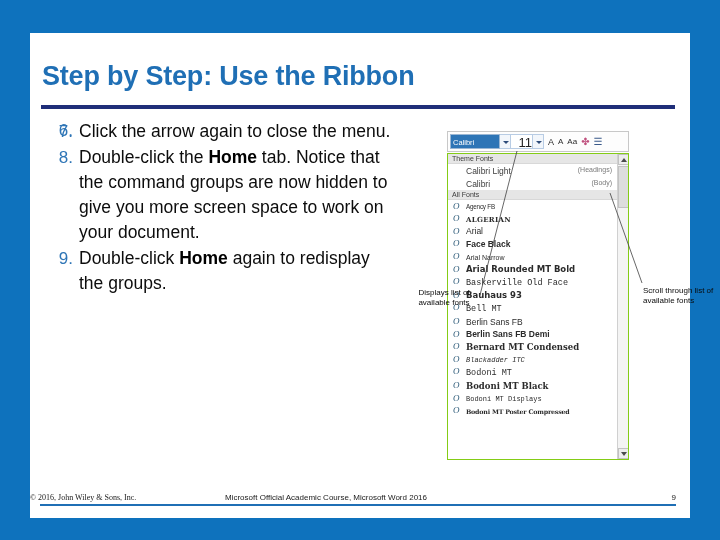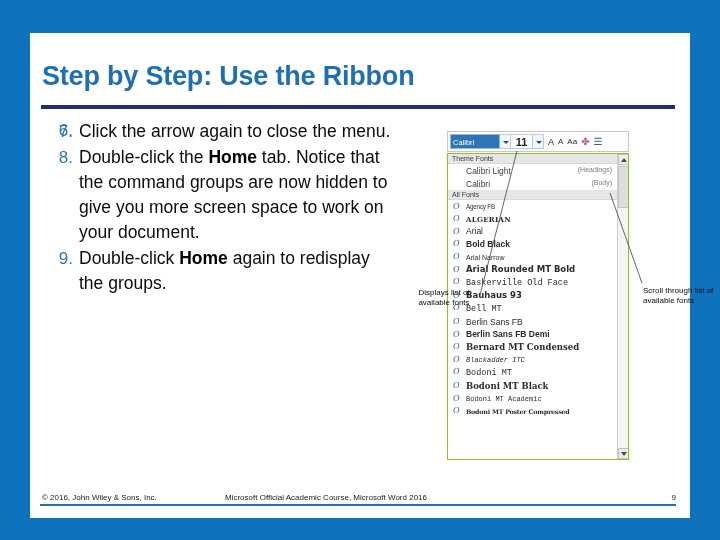--- a/index.html
+++ b/index.html
@@ -105,25 +105,24 @@
     left: 3px; top: 6px;
     border-left: 3px solid transparent;
     border-right: 3px solid transparent;
     border-top: 3px solid #2E4C7A;
   }
   #font-size-box {
     width: 22px; height: 15px;
     background: #FFFFFF;
     border: 1px solid #B8CCE4;
     border-left: none;
-    font-size: 11px;
+    font-size: 13px;
     line-height: 15px;
-    text-align: center;
+    text-align: right;
     color: #222;
-    font-weight: bold;
   }
   .tb-icon {
     font-size: 8px;
     color: #2A2A2A;
     margin-left: 4px;
     white-space: nowrap;
   }
   .tb-icon.sup { font-size: 9px; }
   .tb-icon.pink { color: #C0507E; font-size: 10px; }
   .tb-icon.list { color: #3A5A8A; font-size: 10px; }
@@ -239,21 +238,21 @@
     left: 10px; bottom: 12px;
     width: 636px; height: 2px;
     background: #1F6FB5;
   }
   .footer-text {
     position: absolute;
     bottom: 16px;
     font-size: 8px;
     color: #1A1A1A;
   }
-  #footer-copyright { left: 12px; }
+  #footer-copyright { left: 0; font-family: Liberation Serif, serif; }
   #footer-course { left: 195px; margin-top: 22px; }
   #footer-page { right: 14px; }
 </style>
 </head>
 <body>
 
 <div id="slide">
 
   <div id="title">Step by Step: Use the Ribbon</div>
   <div id="title-rule"></div>
@@ -300,33 +299,33 @@
       <div class="fd-theme">
         <span>Calibri</span>
         <span class="tag">(Body)</span>
       </div>
 
       <div class="fd-section">All Fonts</div>
 
       <div class="fd-item"><span class="o">O</span><span class="f-sans f-tiny f-cond">Agency FB</span></div>
       <div class="fd-item"><span class="o">O</span><span class="f-dserif f-bold f-caps f-small">ALGERIAN</span></div>
       <div class="fd-item"><span class="o">O</span><span class="f-sans">Arial</span></div>
-      <div class="fd-item"><span class="o">O</span><span class="f-sans f-bold">Bold Black</span></div>
+      <div class="fd-item"><span class="o">O</span><span class="f-sans f-bold">Face Black</span></div>
       <div class="fd-item"><span class="o">O</span><span class="f-sans f-small f-cond">Arial Narrow</span></div>
       <div class="fd-item"><span class="o">O</span><span class="f-dsans f-bold">Arial Rounded MT Bold</span></div>
       <div class="fd-item"><span class="o">O</span><span class="f-serif">Baskerville Old Face</span></div>
       <div class="fd-item"><span class="o">O</span><span class="f-dsans f-bold f-cond">Bauhaus 93</span></div>
       <div class="fd-item"><span class="o">O</span><span class="f-serif">Bell MT</span></div>
       <div class="fd-item"><span class="o">O</span><span class="f-sans">Berlin Sans FB</span></div>
       <div class="fd-item"><span class="o">O</span><span class="f-sans f-bold">Berlin Sans FB Demi</span></div>
       <div class="fd-item"><span class="o">O</span><span class="f-dserif f-bold f-cond">Bernard MT Condensed</span></div>
       <div class="fd-item"><span class="o">O</span><span class="f-serif f-italic f-small">Blackadder ITC</span></div>
       <div class="fd-item"><span class="o">O</span><span class="f-serif">Bodoni MT</span></div>
       <div class="fd-item"><span class="o">O</span><span class="f-dserif f-bold">Bodoni MT Black</span></div>
-      <div class="fd-item"><span class="o">O</span><span class="f-serif f-small f-cond">Bodoni MT Academic</span></div>
+      <div class="fd-item"><span class="o">O</span><span class="f-serif f-small f-cond">Bodoni MT Displays</span></div>
       <div class="fd-item"><span class="o">O</span><span class="f-dserif f-bold f-tiny f-cond">Bodoni MT Poster Compressed</span></div>
 
       <div id="fd-scroll">
         <div class="sb-btn top">
             <span class="arr"></span>
           </div>
         <div id="sb-thumb"></div>
         <div class="sb-btn bottom">
             <span class="arr"></span>
           </div>

